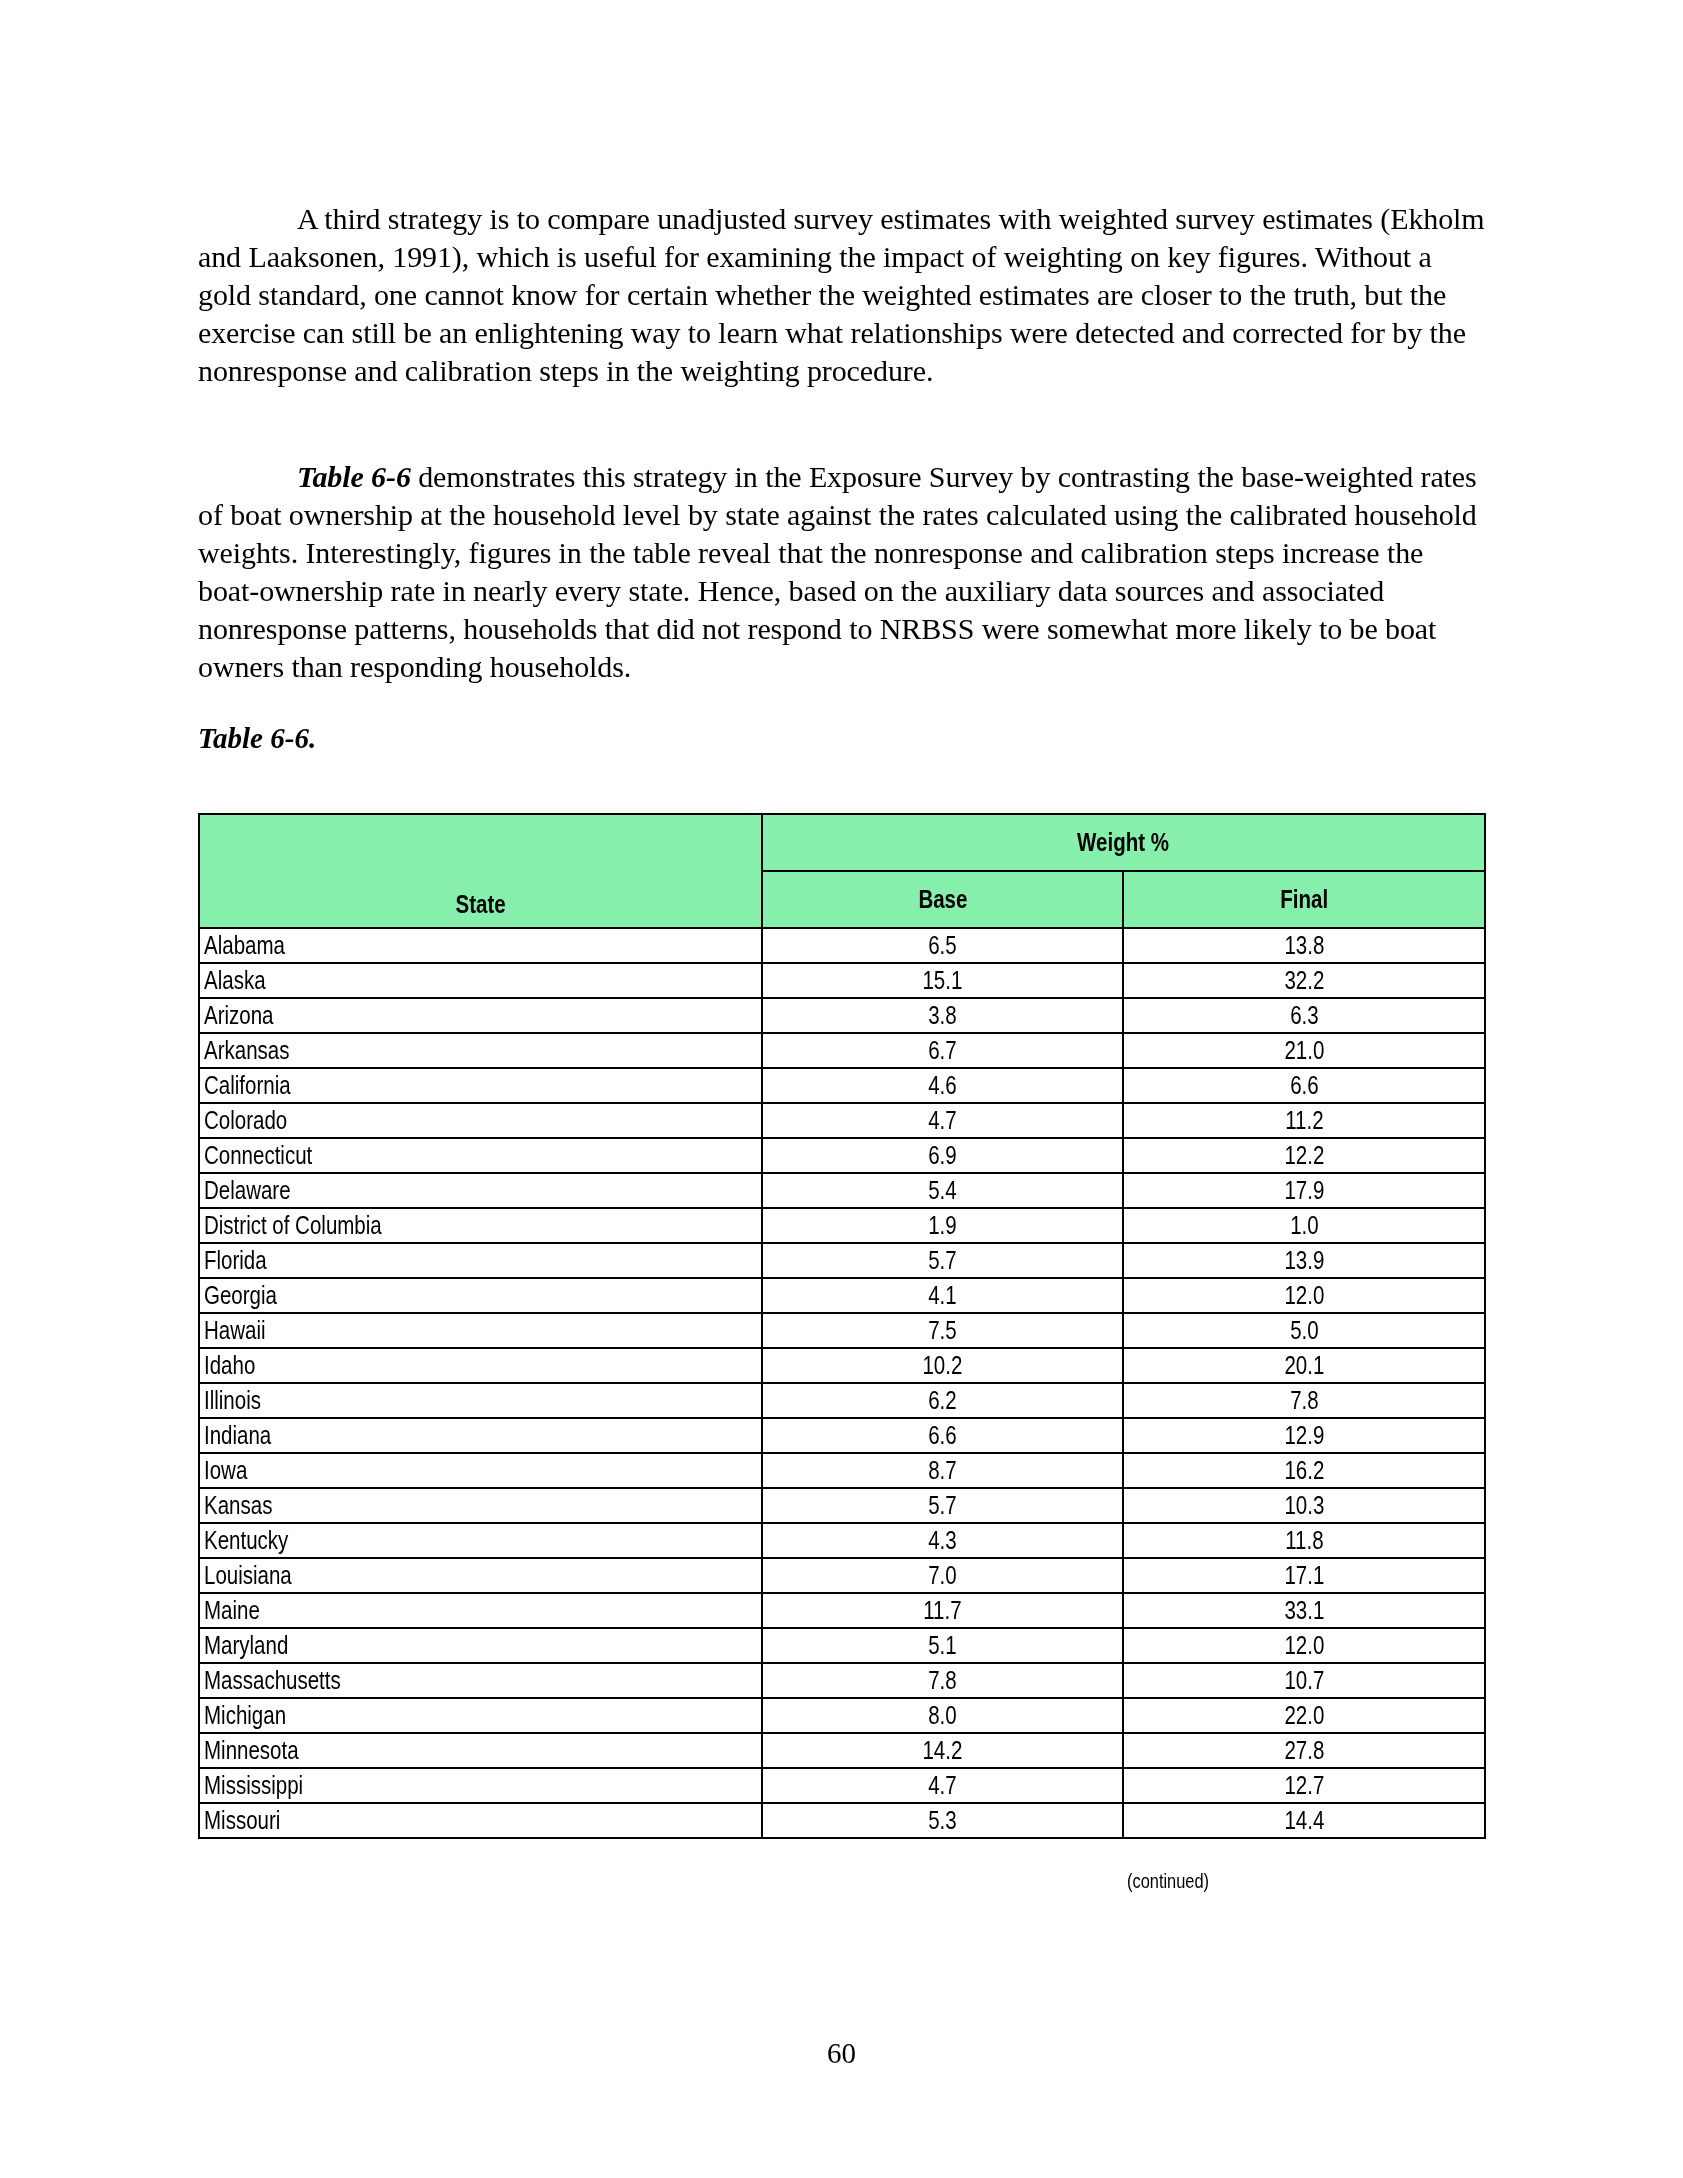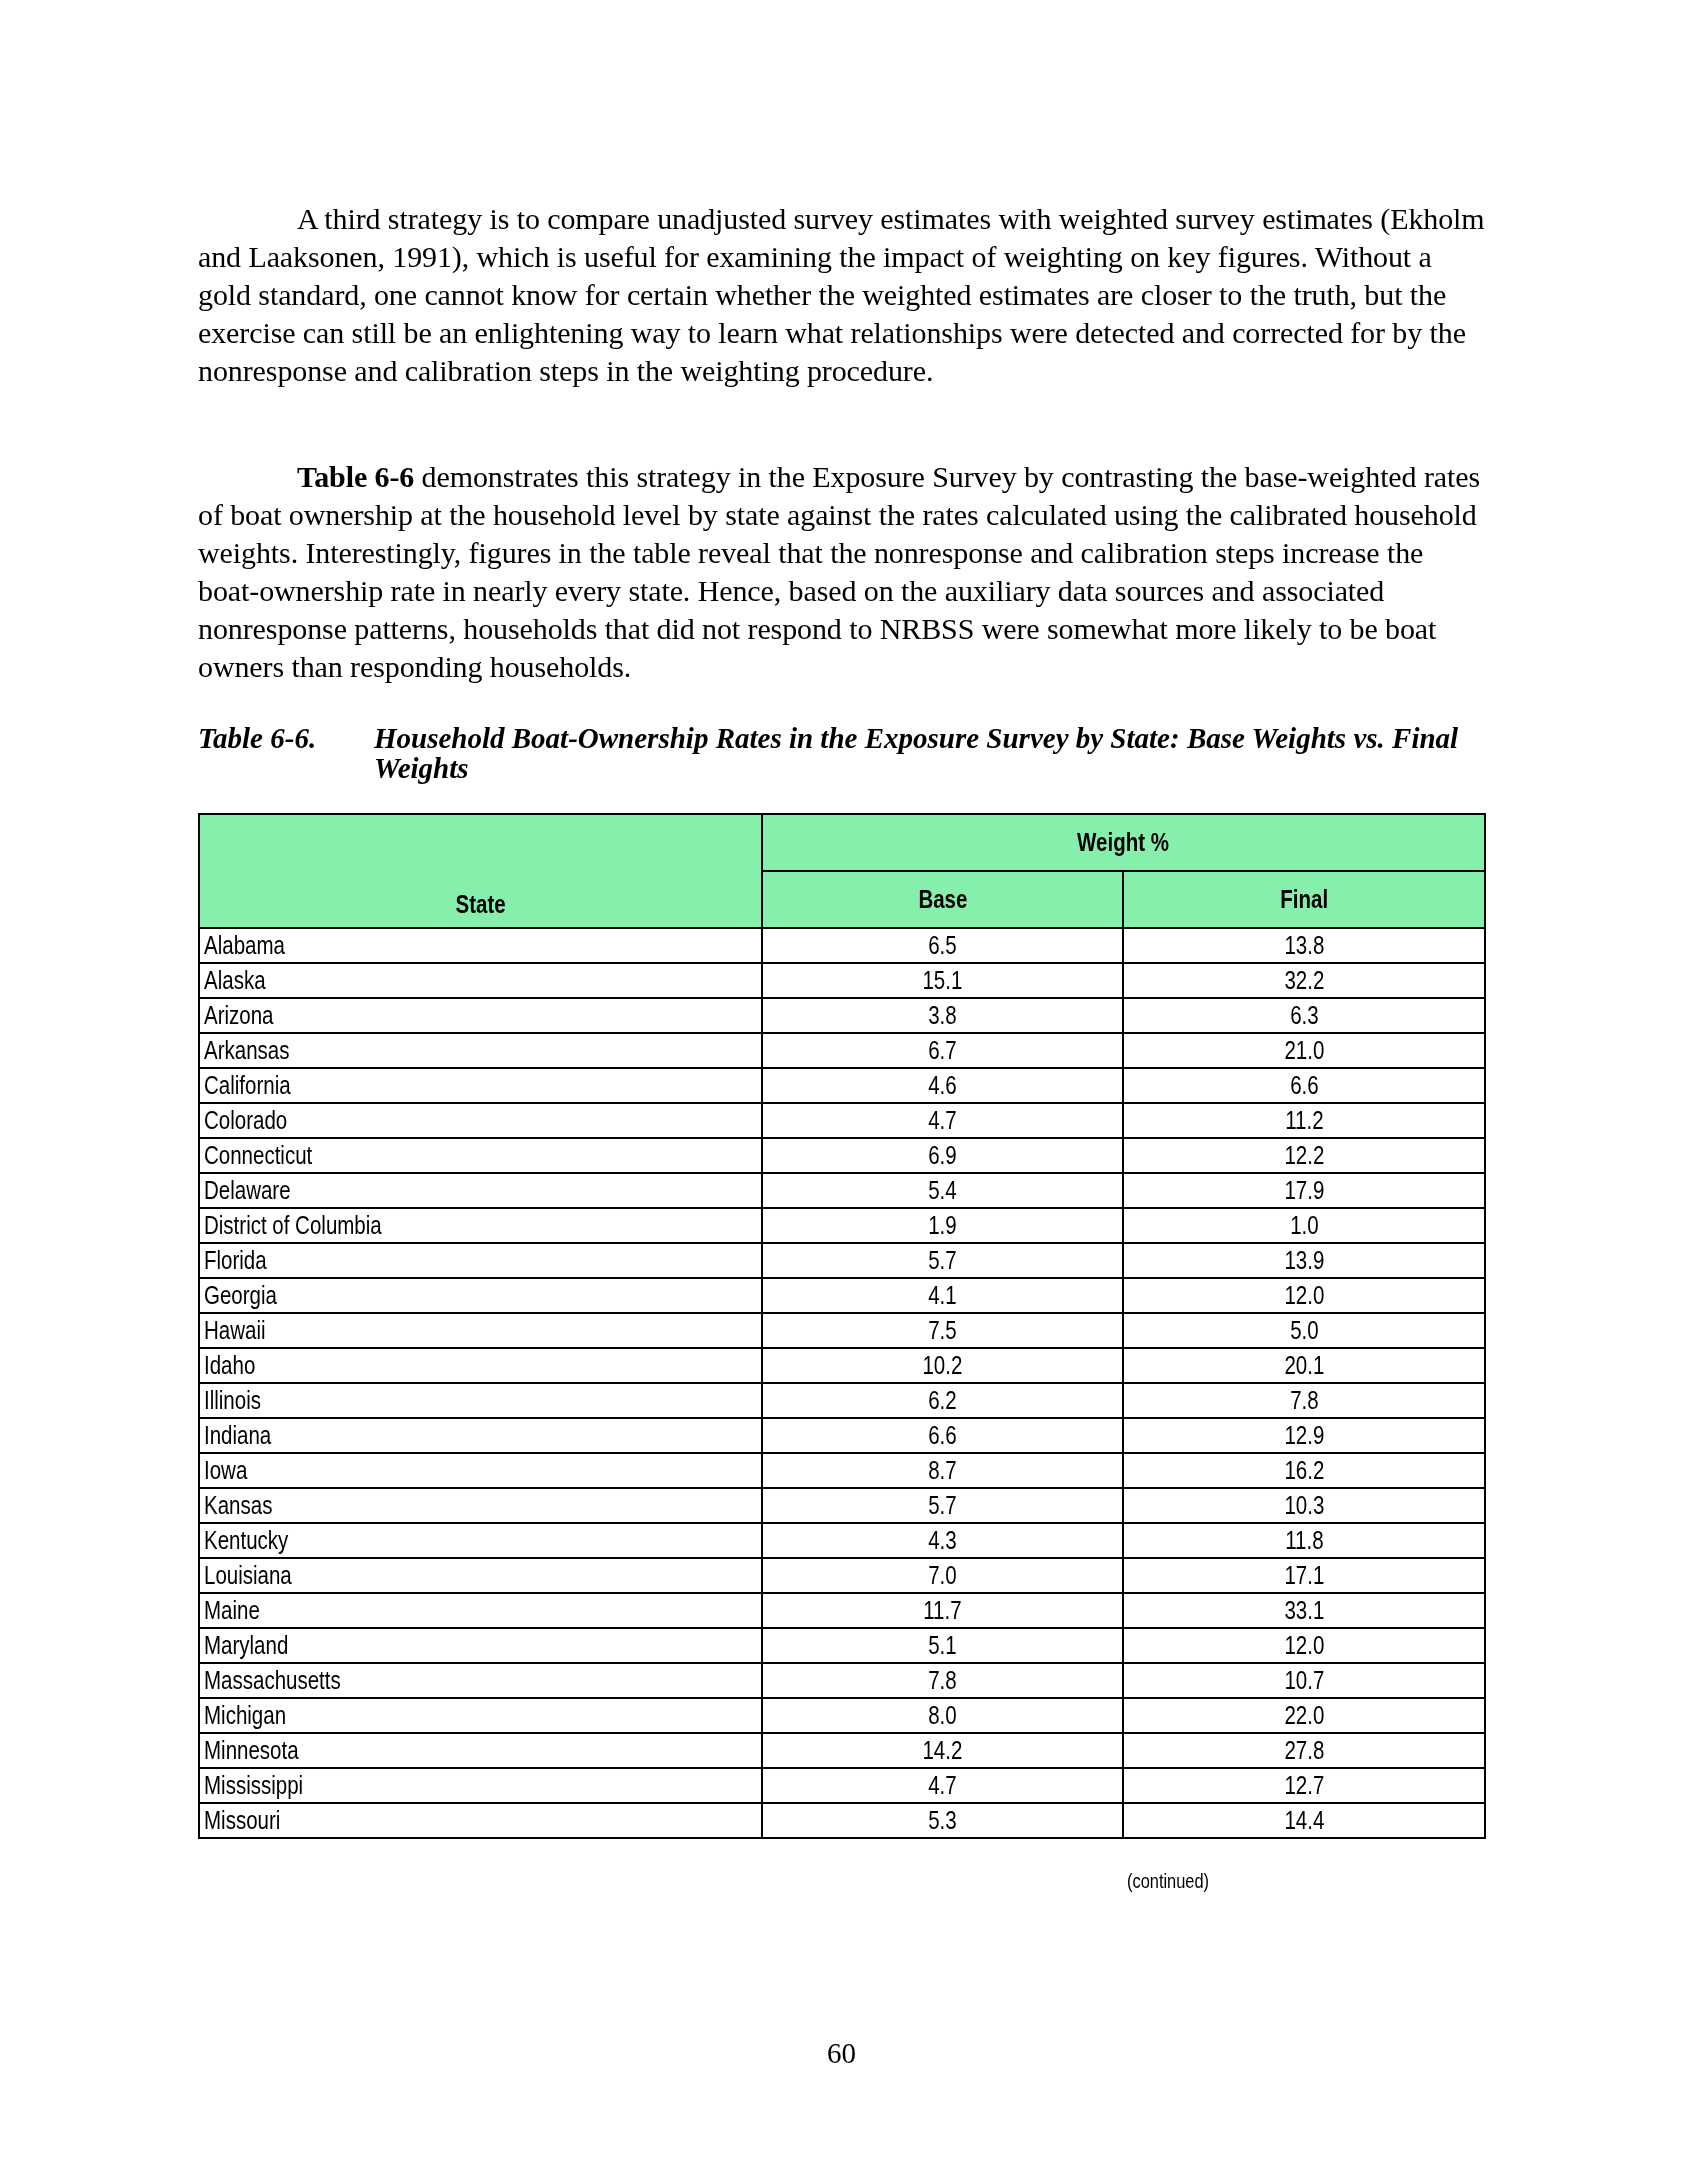--- a/index.html
+++ b/index.html
@@ -8,21 +8,21 @@
 
   .para {
     position: absolute; left: 198px; width: 1287px;
     font-family: "Liberation Serif", "DejaVu Serif", serif;
     font-size: 30px; line-height: 38px;
     margin: 0; text-indent: 99px; text-align: left;
     letter-spacing: -0.1px;
   }
   #p1 { top: 200px; }
   #p2 { top: 458px; }
-  .emph { font-weight: bold; }
+  .emph { font-weight: bold; font-style: italic; }
 
   .caption {
     position: absolute; left: 198px; top: 723px; width: 1287px;
     font-family: "Liberation Serif", "DejaVu Serif", serif;
     font-weight: bold; font-size: 29px; line-height: 30px;
     display: flex;
     font-style: italic;
   }
   .caption .cap-label { width: 176px; flex: 0 0 176px; }
   .caption .cap-title { flex: 1; }
@@ -71,21 +71,20 @@
 <body>
 
 <div class="page">
 
   <p class="para" id="p1">A third strategy is to compare unadjusted survey estimates with weighted survey estimates (Ekholm and Laaksonen, 1991), which is useful for examining the impact of weighting on key figures. Without a gold standard, one cannot know for certain whether the weighted estimates are closer to the truth, but the exercise can still be an enlightening way to learn what relationships were detected and corrected for by the nonresponse and calibration steps in the weighting procedure.</p>
 
   <p class="para" id="p2"><span class="emph">Table 6-6</span><span> demonstrates this strategy in the Exposure Survey by contrasting the base-weighted rates of boat ownership at the household level by state against the rates calculated using the calibrated household weights. Interestingly, figures in the table reveal that the nonresponse and calibration steps increase the boat-ownership rate in nearly every state. Hence, based on the auxiliary data sources and associated nonresponse patterns, households that did not respond to NRBSS were somewhat more likely to be boat owners than responding households.</span></p>
 
   <div class="caption">
     <div class="cap-label">Table 6-6.</div>
-    <div class="cap-title">Household Boat-Ownership Rates in the Exposure Survey by State: Base Weights vs. Final Weights</div>
   </div>
 
   <table class="data">
     <colgroup>
       <col class="c-state">
         <col class="c-base">
         <col class="c-final">
     </colgroup>
     <thead>
       <tr>

